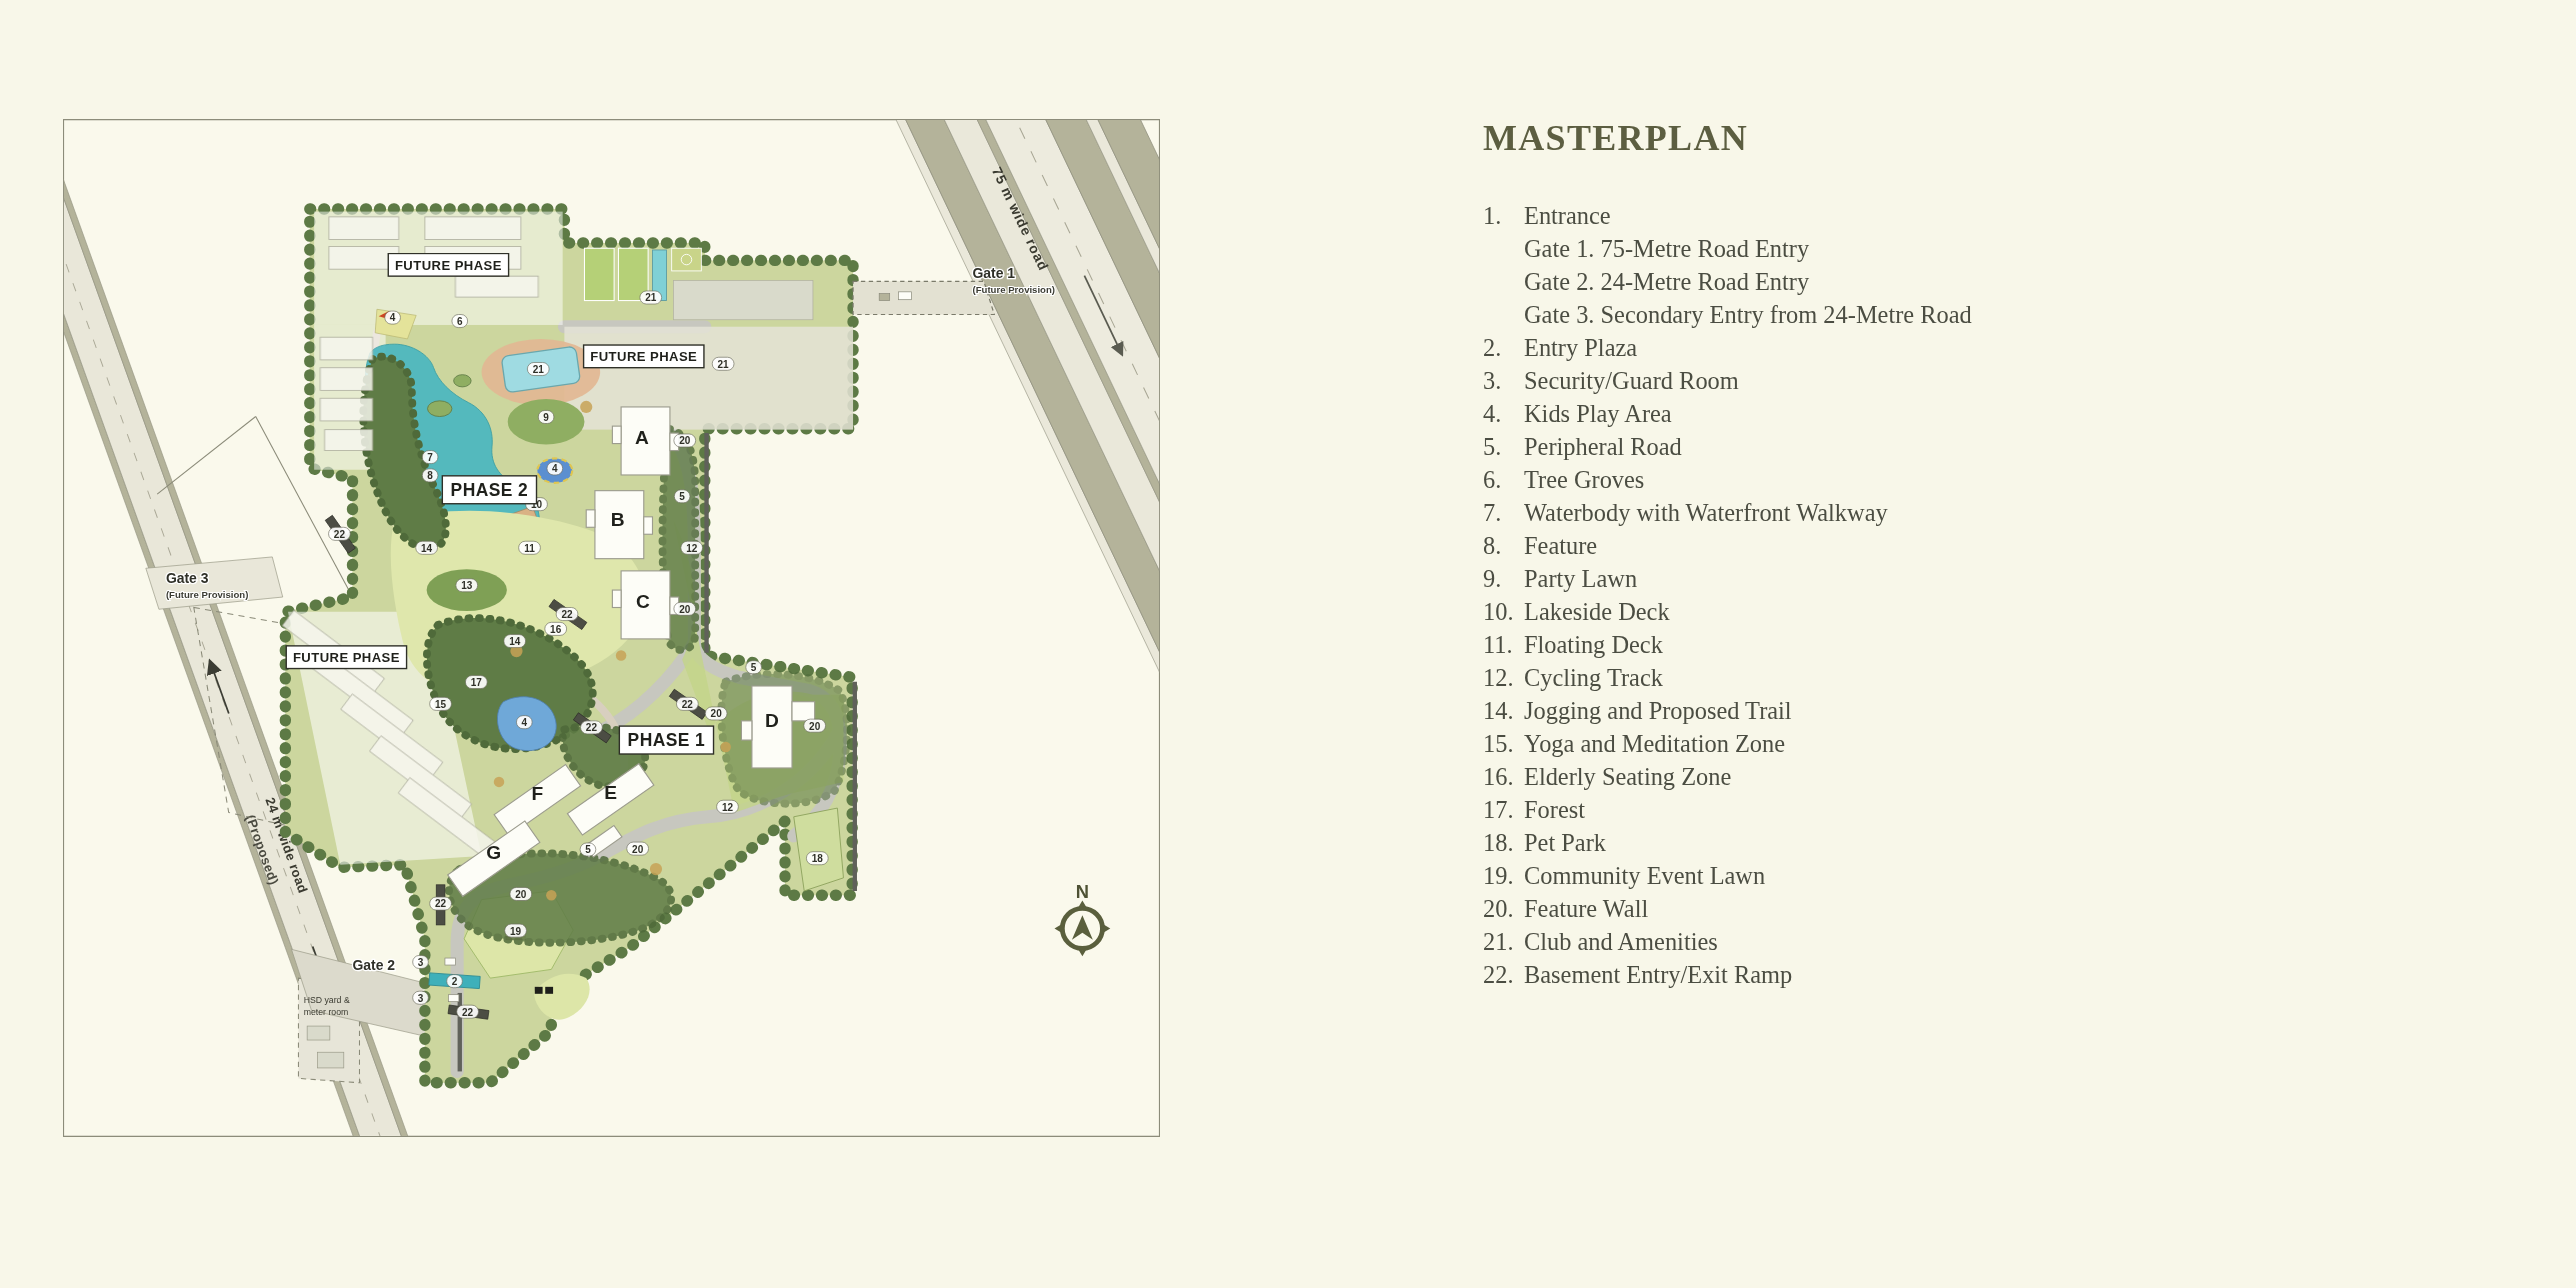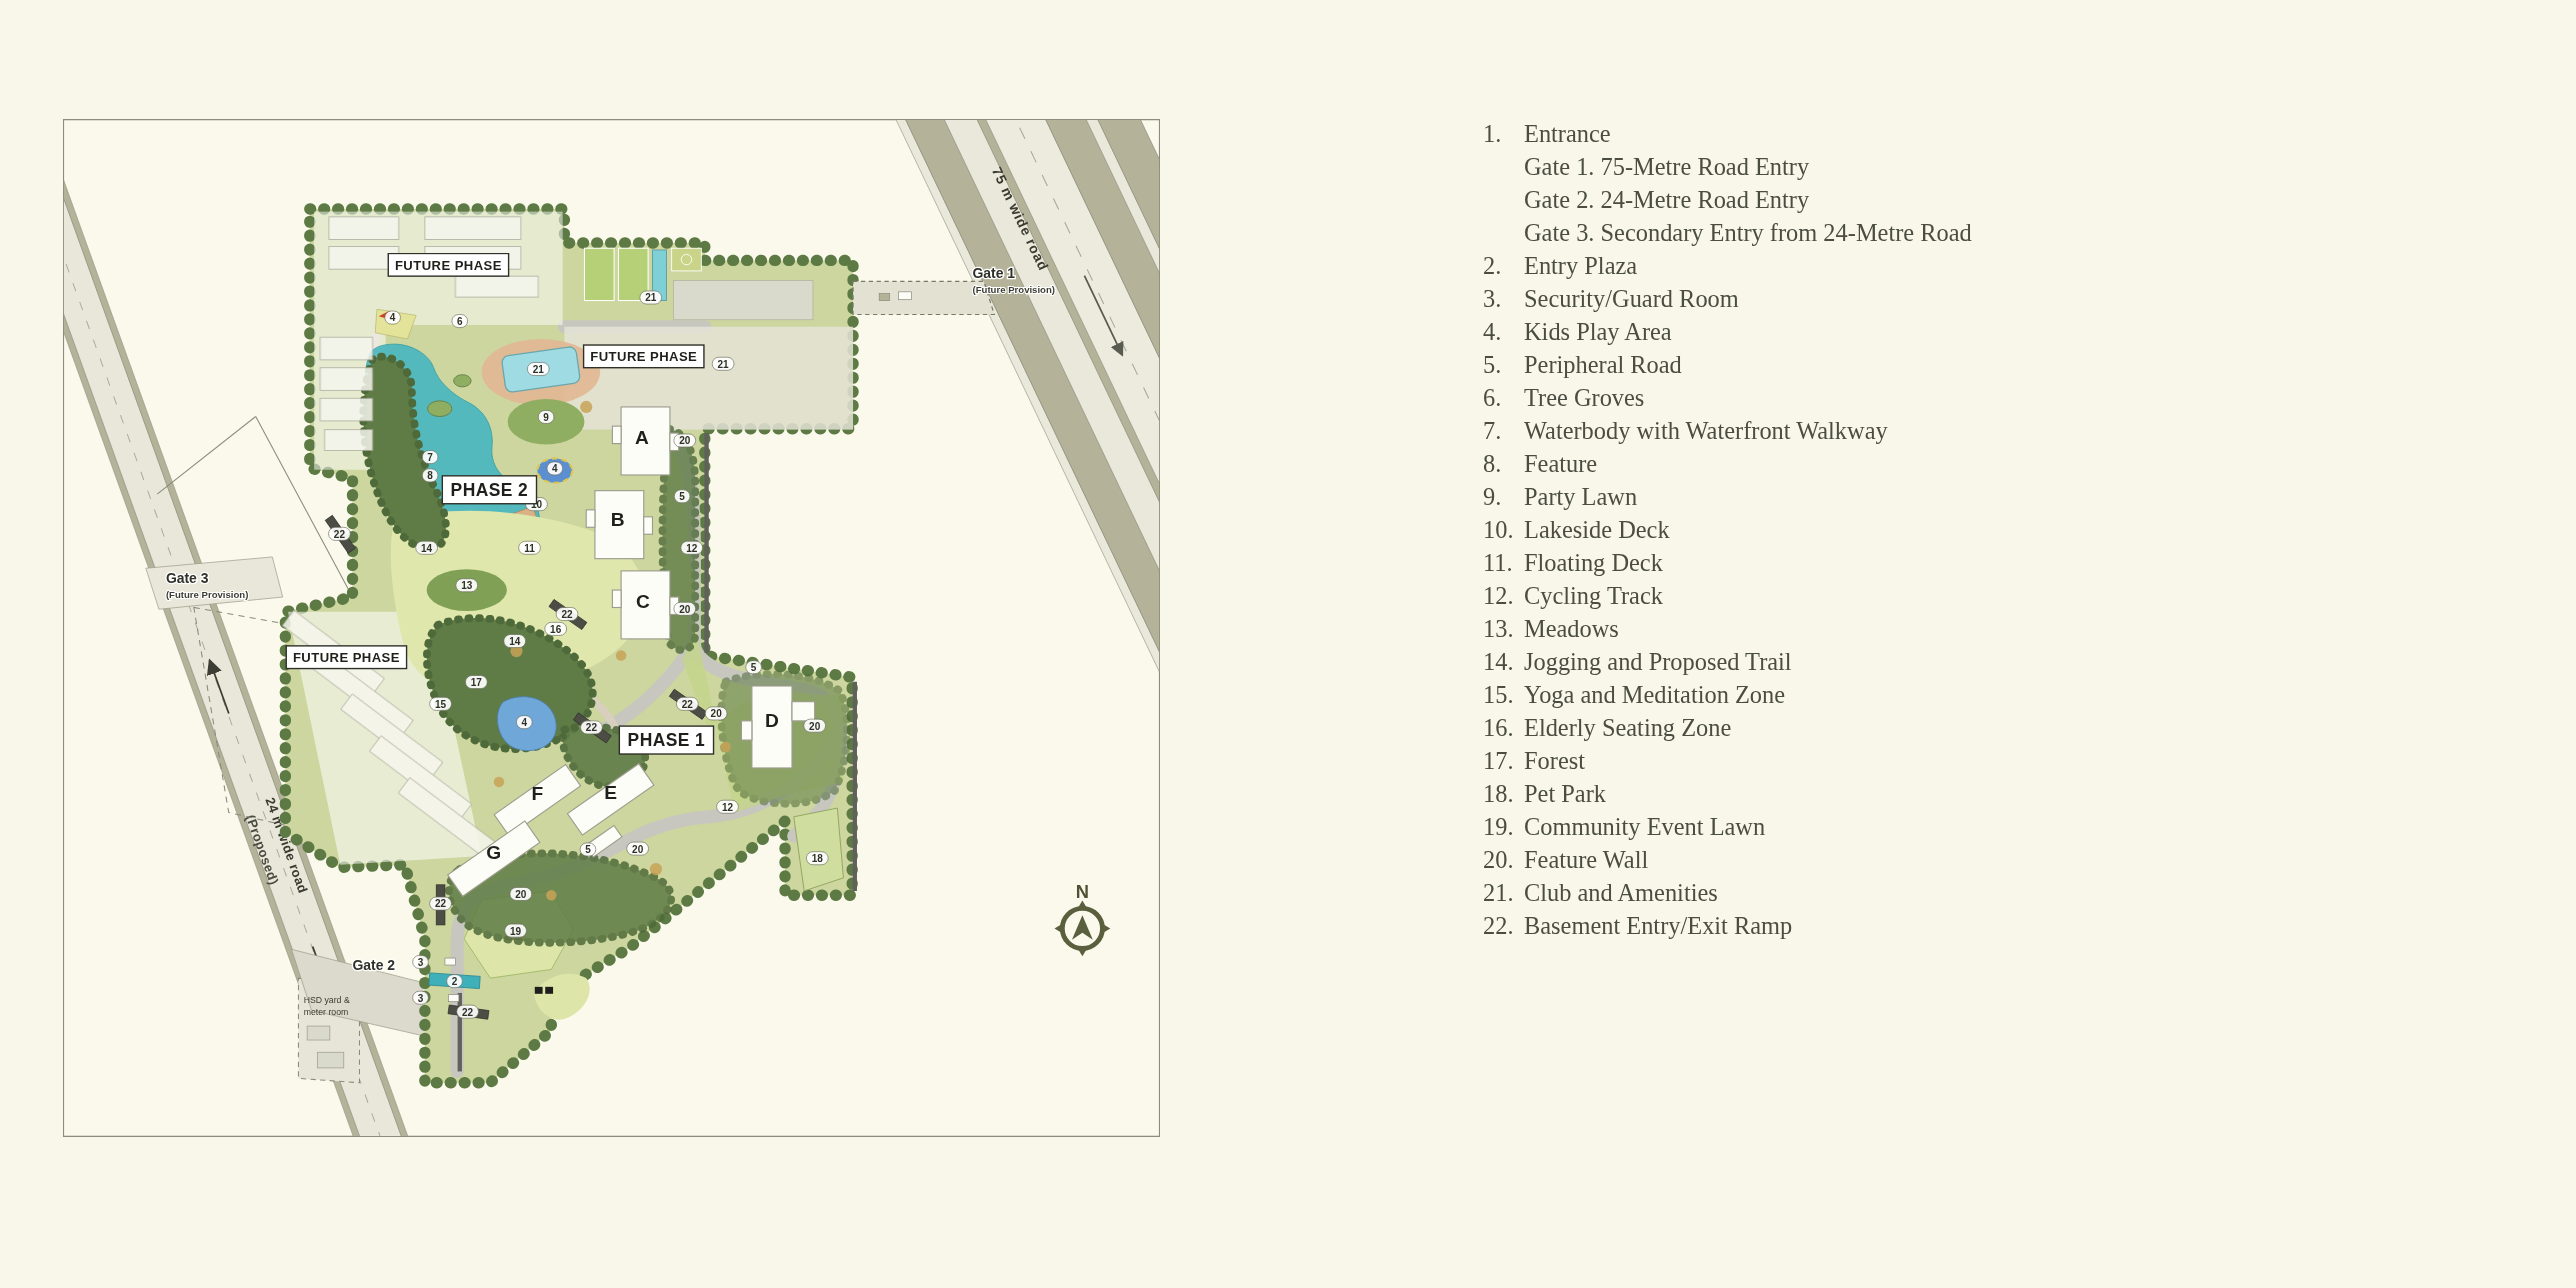--- a/index.html
+++ b/index.html
@@ -339,20 +339,21 @@
             <text x="1043" y="199" font-size="11" font-weight="bold" fill="#3c3d34" stroke="#ffffff" stroke-width="2.5" paint-order="stroke">(Future Provision)</text>
             <text x="332" y="976" font-size="16" font-weight="bold" fill="#2f3028" stroke="#ffffff" stroke-width="3" paint-order="stroke">Gate 2</text>
             <text x="118" y="532" font-size="16" font-weight="bold" fill="#2f3028" stroke="#ffffff" stroke-width="3" paint-order="stroke">Gate 3</text>
             <text x="118" y="549" font-size="11" font-weight="bold" fill="#3c3d34" stroke="#ffffff" stroke-width="2.5" paint-order="stroke">(Future Provision)</text>
           </g>
     </g>
   </svg>
   </div>
 
   <div id="legend">
+    <h1 id="legend-title">MASTERPLAN</h1>
     <div id="legend-list">
         <div class="lrow">
           <span class="lnum">1.</span>
           <span class="ltxt">Entrance</span>
         </div>
         <div class="lrow">
           <span class="lnum"></span>
           <span class="ltxt">Gate 1. 75-Metre Road Entry</span>
         </div>
         <div class="lrow">
@@ -401,24 +402,20 @@
         </div>
         <div class="lrow">
           <span class="lnum">11.</span>
           <span class="ltxt">Floating Deck</span>
         </div>
         <div class="lrow">
           <span class="lnum">12.</span>
           <span class="ltxt">Cycling Track</span>
         </div>
         <div class="lrow">
-          <span class="lnum">13.</span>
-          <span class="ltxt">Meadows</span>
-        </div>
-        <div class="lrow">
           <span class="lnum">14.</span>
           <span class="ltxt">Jogging and Proposed Trail</span>
         </div>
         <div class="lrow">
           <span class="lnum">15.</span>
           <span class="ltxt">Yoga and Meditation Zone</span>
         </div>
         <div class="lrow">
           <span class="lnum">16.</span>
           <span class="ltxt">Elderly Seating Zone</span>

